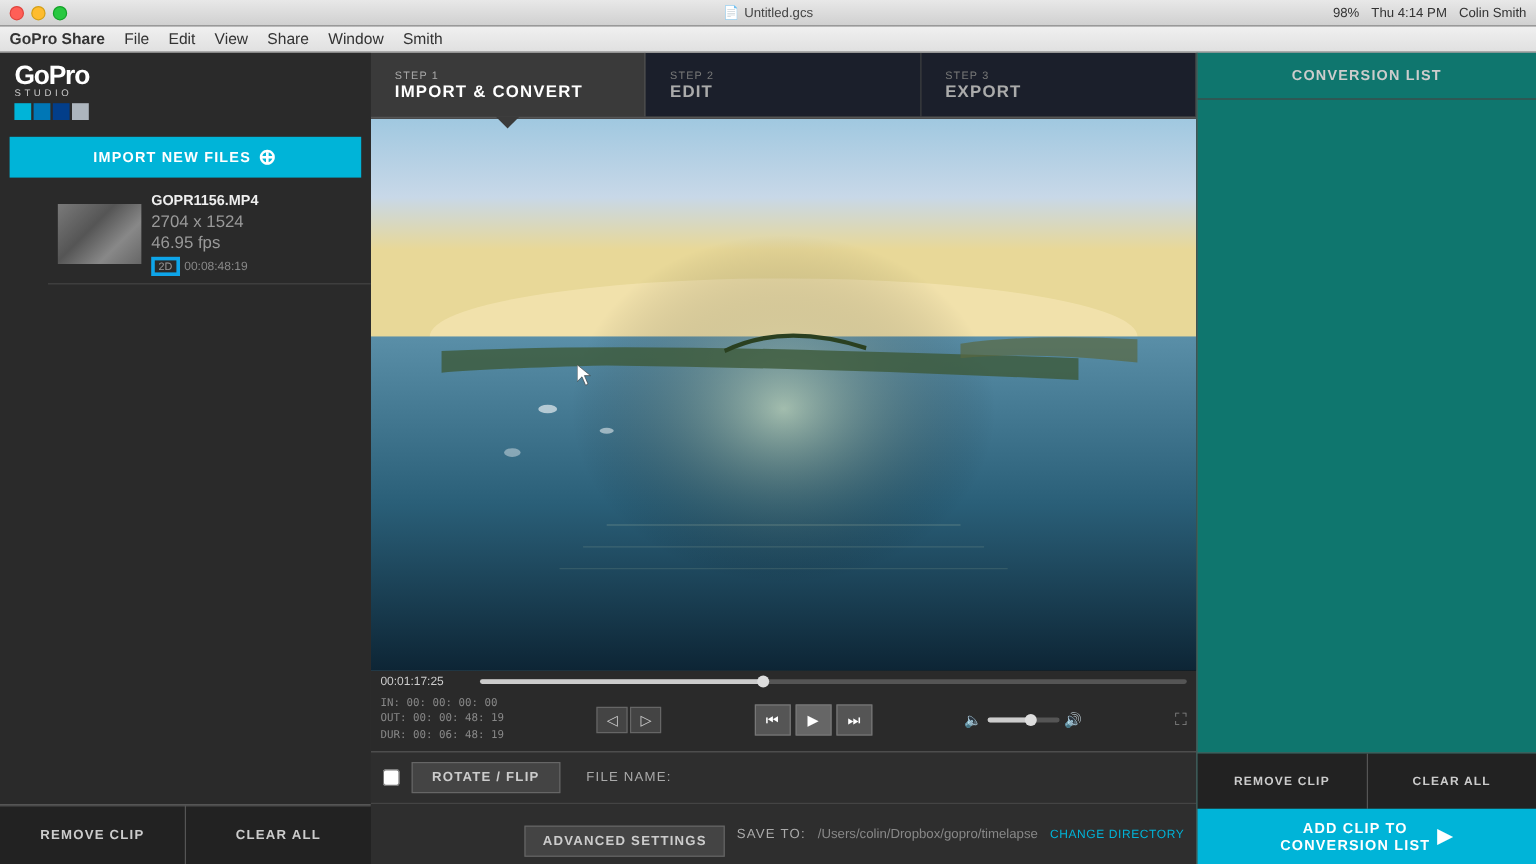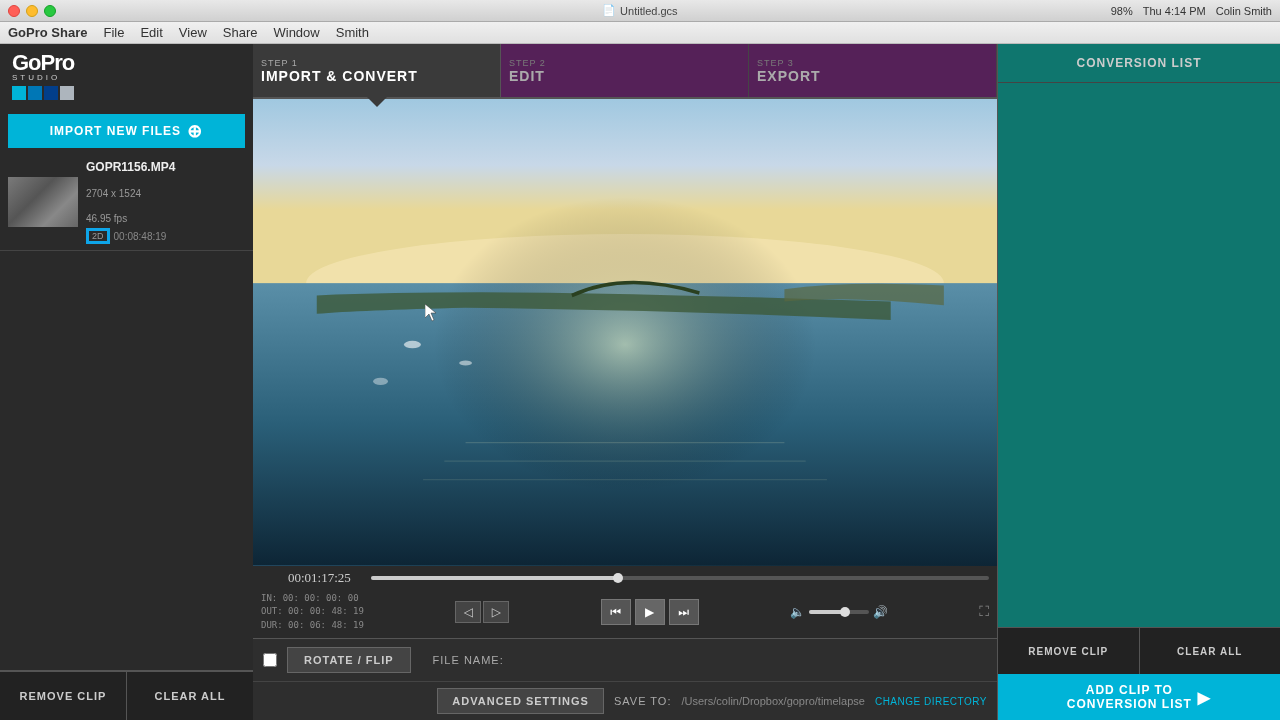--- a/index.html
+++ b/index.html
@@ -65,21 +65,21 @@
       color: #333;
       font-size: 13px;
       cursor: pointer;
     }
     .menu-bar .app-name {
       font-weight: bold;
     }
 
     
     .sidebar {
-      width: 253px;
+      width: 309px;
       background: #2a2a2a;
       display: flex;
       flex-direction: column;
       flex-shrink: 0;
     }
     .sidebar-header {
       display: flex;
       align-items: center;
       padding: 8px 12px;
       gap: 8px;
@@ -131,20 +131,21 @@
       gap: 6px;
     }
     .import-btn .plus {
       font-size: 18px;
       line-height: 1;
     }
 
     .file-list {
       flex: 1;
       overflow-y: auto;
+      padding-left: 40px;
     }
     .file-item {
       display: flex;
       align-items: center;
       padding: 6px 8px;
       gap: 8px;
       border-bottom: 1px solid #444;
       cursor: pointer;
     }
     .file-thumb {
@@ -162,23 +163,23 @@
     }
     .file-info {
       flex: 1;
     }
     .file-name {
       font-size: 12px;
       font-weight: bold;
       color: #eee;
     }
     .file-meta {
-      font-size: 10px;
+      font-size: 14px;
       color: #999;
-      margin-top: 14px;
+      margin-top: 2px;
     }
     .file-badges {
       display: flex;
       gap: 4px;
       margin-top: 4px;
       align-items: center;
     }
     .badge-2d {
       font-size: 9px;
       color: #999;
@@ -217,30 +218,30 @@
       height: 55px;
       background: #2e2e2e;
       border-bottom: 2px solid #555;
       flex-shrink: 0;
     }
     .step {
       flex: 1;
       display: flex;
       flex-direction: column;
       justify-content: center;
-      padding: 0 8px;
+      padding: 0 20px;
       border-right: 1px solid #555;
       cursor: pointer;
       position: relative;
     }
     .step.active {
       background: #3a3a3a;
     }
     .step.inactive {
-      background: #701a75;
+      background: #0f172a;
       opacity: 0.6;
     }
     .step-number {
       font-size: 9px;
       color: #aaa;
       text-transform: uppercase;
       letter-spacing: 1px;
     }
     .step-name {
       font-size: 14px;
@@ -317,25 +318,24 @@
       padding: 4px 8px;
       flex-shrink: 0;
     }
     .progress-row {
       display: flex;
       align-items: center;
       gap: 8px;
       margin-bottom: 4px;
     }
     .timecode {
-      font-size: 13px;
-      color: #ccc;
-      font-family: Liberation Serif, serif;
+      font-size: 10px;
+      color: #ccc;
+      font-family: Liberation Sans, sans-serif;
       width: 75px;
-      margin-left: 27px;
     }
     .progress-track {
       flex: 1;
       height: 4px;
       background: #555;
       position: relative;
       border-radius: 2px;
     }
     .progress-fill {
       height: 100%;
@@ -476,20 +476,21 @@
       background: #444;
       border: 1px solid #666;
       color: #ccc;
       padding: 6px 14px;
       font-size: 11px;
       font-weight: bold;
       text-transform: uppercase;
       letter-spacing: 1px;
       cursor: pointer;
       margin-left: auto;
+      margin-top: 12px;
     }
     .save-to-label {
       font-size: 11px;
       color: #aaa;
       text-transform: uppercase;
       letter-spacing: 1px;
     }
     .save-path {
       font-size: 11px;
       color: #888;

